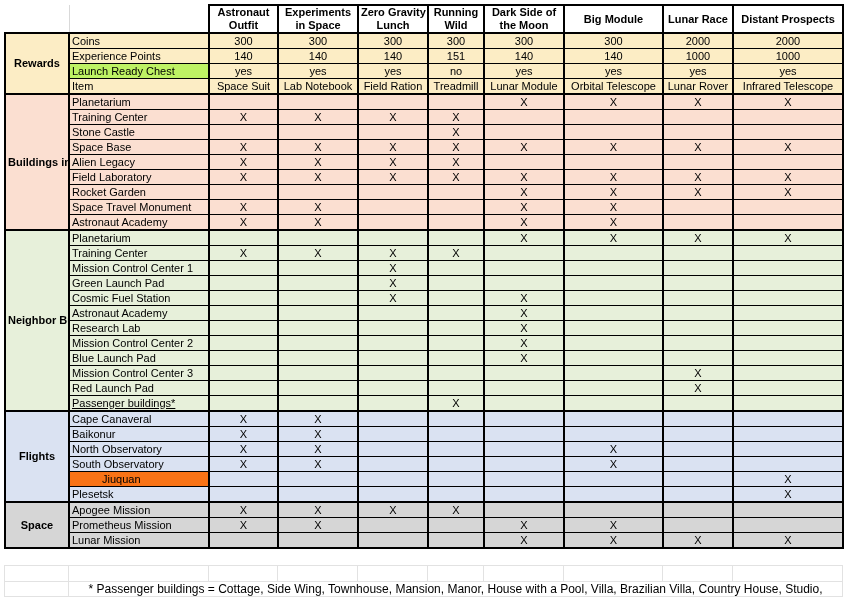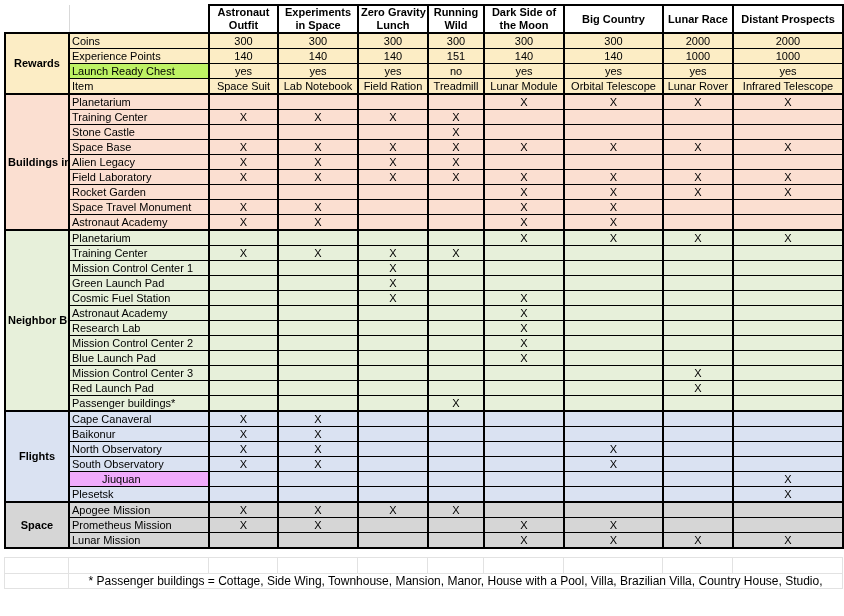--- a/index.html
+++ b/index.html
@@ -13,21 +13,21 @@
   .qh{border:2px solid #000;background:#ffffff;font-weight:bold;text-align:center;
     white-space:normal;height:38px;vertical-align:middle;font-size:11px;line-height:14px;}
   .group{border:2px solid #000;font-weight:bold;font-size:12px;line-height:14px;
     text-align:center;vertical-align:middle;white-space:normal;}
   .rlabel{border:1px solid #000;border-left:2px solid #000;border-right:2px solid #000;
     text-align:left;padding-left:3px;}
   .cell{border:1px solid #000;border-left:2px solid #000;text-align:center;}
   .cell:last-child{border-right:2px solid #000;}
   tr.first td,tr.first th{border-top:2px solid #000;}
   tr.bottom td,tr.bottom th{border-bottom:2px solid #000;}
-  .ftable{width:838px;margin-top:8px;}
+  .ftable{width:838px;margin-top:16px;}
   .ftable td{font-size:12px;line-height:14px;height:14px;padding:0 2px;color:#000;
     border:1px solid #e2e2e2;background:#ffffff;overflow:hidden;white-space:nowrap;}
   .ftable td.fblank{height:15px;}
   .ftext{text-align:center;}
 </style>
 </head>
 <body>
 
 <div class="sheet">
   <table class="qtable">
@@ -45,21 +45,21 @@
     </colgroup>
     <thead>
       <tr id="qhead">
         <th class="ghost"></th>
         <th class="ghost"></th>
       <th class="qh">Astronaut<br>Outfit</th>
           <th class="qh">Experiments<br>in Space</th>
           <th class="qh">Zero Gravity<br>Lunch</th>
           <th class="qh">Running<br>Wild</th>
           <th class="qh">Dark Side of<br>the Moon</th>
-          <th class="qh">Big Country</th>
+          <th class="qh">Big Module</th>
           <th class="qh">Lunar Race</th>
           <th class="qh">Distant Prospects</th>
         </tr>
     </thead>
     <tbody id="qbody">
         <tr class="first">
           <th class="group" rowspan="4" style="background: rgb(252, 237, 197);">Rewards</th>
           <td class="rlabel" style="background: rgb(252, 237, 197); margin-top: 37px;">Coins</td>
           <td class="cell" style="background: rgb(252, 237, 197);">300</td>
           <td class="cell" style="background: rgb(252, 237, 197);">300</td>
@@ -319,21 +319,21 @@
           <td class="cell" style="background: rgb(231, 240, 218);"></td>
           <td class="cell" style="background: rgb(231, 240, 218);"></td>
           <td class="cell" style="background: rgb(231, 240, 218);"></td>
           <td class="cell" style="background: rgb(231, 240, 218);"></td>
           <td class="cell" style="background: rgb(231, 240, 218);"></td>
           <td class="cell" style="background: rgb(231, 240, 218);"></td>
           <td class="cell" style="background: rgb(231, 240, 218);">X</td>
           <td class="cell" style="background: rgb(231, 240, 218);"></td>
         </tr>
         <tr>
-          <td class="rlabel" style="background: rgb(231, 240, 218);">Passenger buildings*</td>
+          <td class="rlabel" style="background: rgb(231, 240, 218); text-decoration: underline;">Passenger buildings*</td>
           <td class="cell" style="background: rgb(231, 240, 218);"></td>
           <td class="cell" style="background: rgb(231, 240, 218);"></td>
           <td class="cell" style="background: rgb(231, 240, 218);"></td>
           <td class="cell" style="background: rgb(231, 240, 218);">X</td>
           <td class="cell" style="background: rgb(231, 240, 218);"></td>
           <td class="cell" style="background: rgb(231, 240, 218);"></td>
           <td class="cell" style="background: rgb(231, 240, 218);"></td>
           <td class="cell" style="background: rgb(231, 240, 218);"></td>
         </tr>
         <tr class="first">
@@ -375,21 +375,21 @@
           <td class="cell" style="background: rgb(218, 226, 242);">X</td>
           <td class="cell" style="background: rgb(218, 226, 242);">X</td>
           <td class="cell" style="background: rgb(218, 226, 242);"></td>
           <td class="cell" style="background: rgb(218, 226, 242);"></td>
           <td class="cell" style="background: rgb(218, 226, 242);"></td>
           <td class="cell" style="background: rgb(218, 226, 242);">X</td>
           <td class="cell" style="background: rgb(218, 226, 242);"></td>
           <td class="cell" style="background: rgb(218, 226, 242);"></td>
         </tr>
         <tr>
-          <td class="rlabel" style="background: #f0abfc; padding-left: 32px;">Jiuquan</td>
+          <td class="rlabel" style="background: #f97316; padding-left: 32px;">Jiuquan</td>
           <td class="cell" style="background: rgb(218, 226, 242);"></td>
           <td class="cell" style="background: rgb(218, 226, 242);"></td>
           <td class="cell" style="background: rgb(218, 226, 242);"></td>
           <td class="cell" style="background: rgb(218, 226, 242);"></td>
           <td class="cell" style="background: rgb(218, 226, 242);"></td>
           <td class="cell" style="background: rgb(218, 226, 242);"></td>
           <td class="cell" style="background: rgb(218, 226, 242);"></td>
           <td class="cell" style="background: rgb(218, 226, 242);">X</td>
         </tr>
         <tr>

